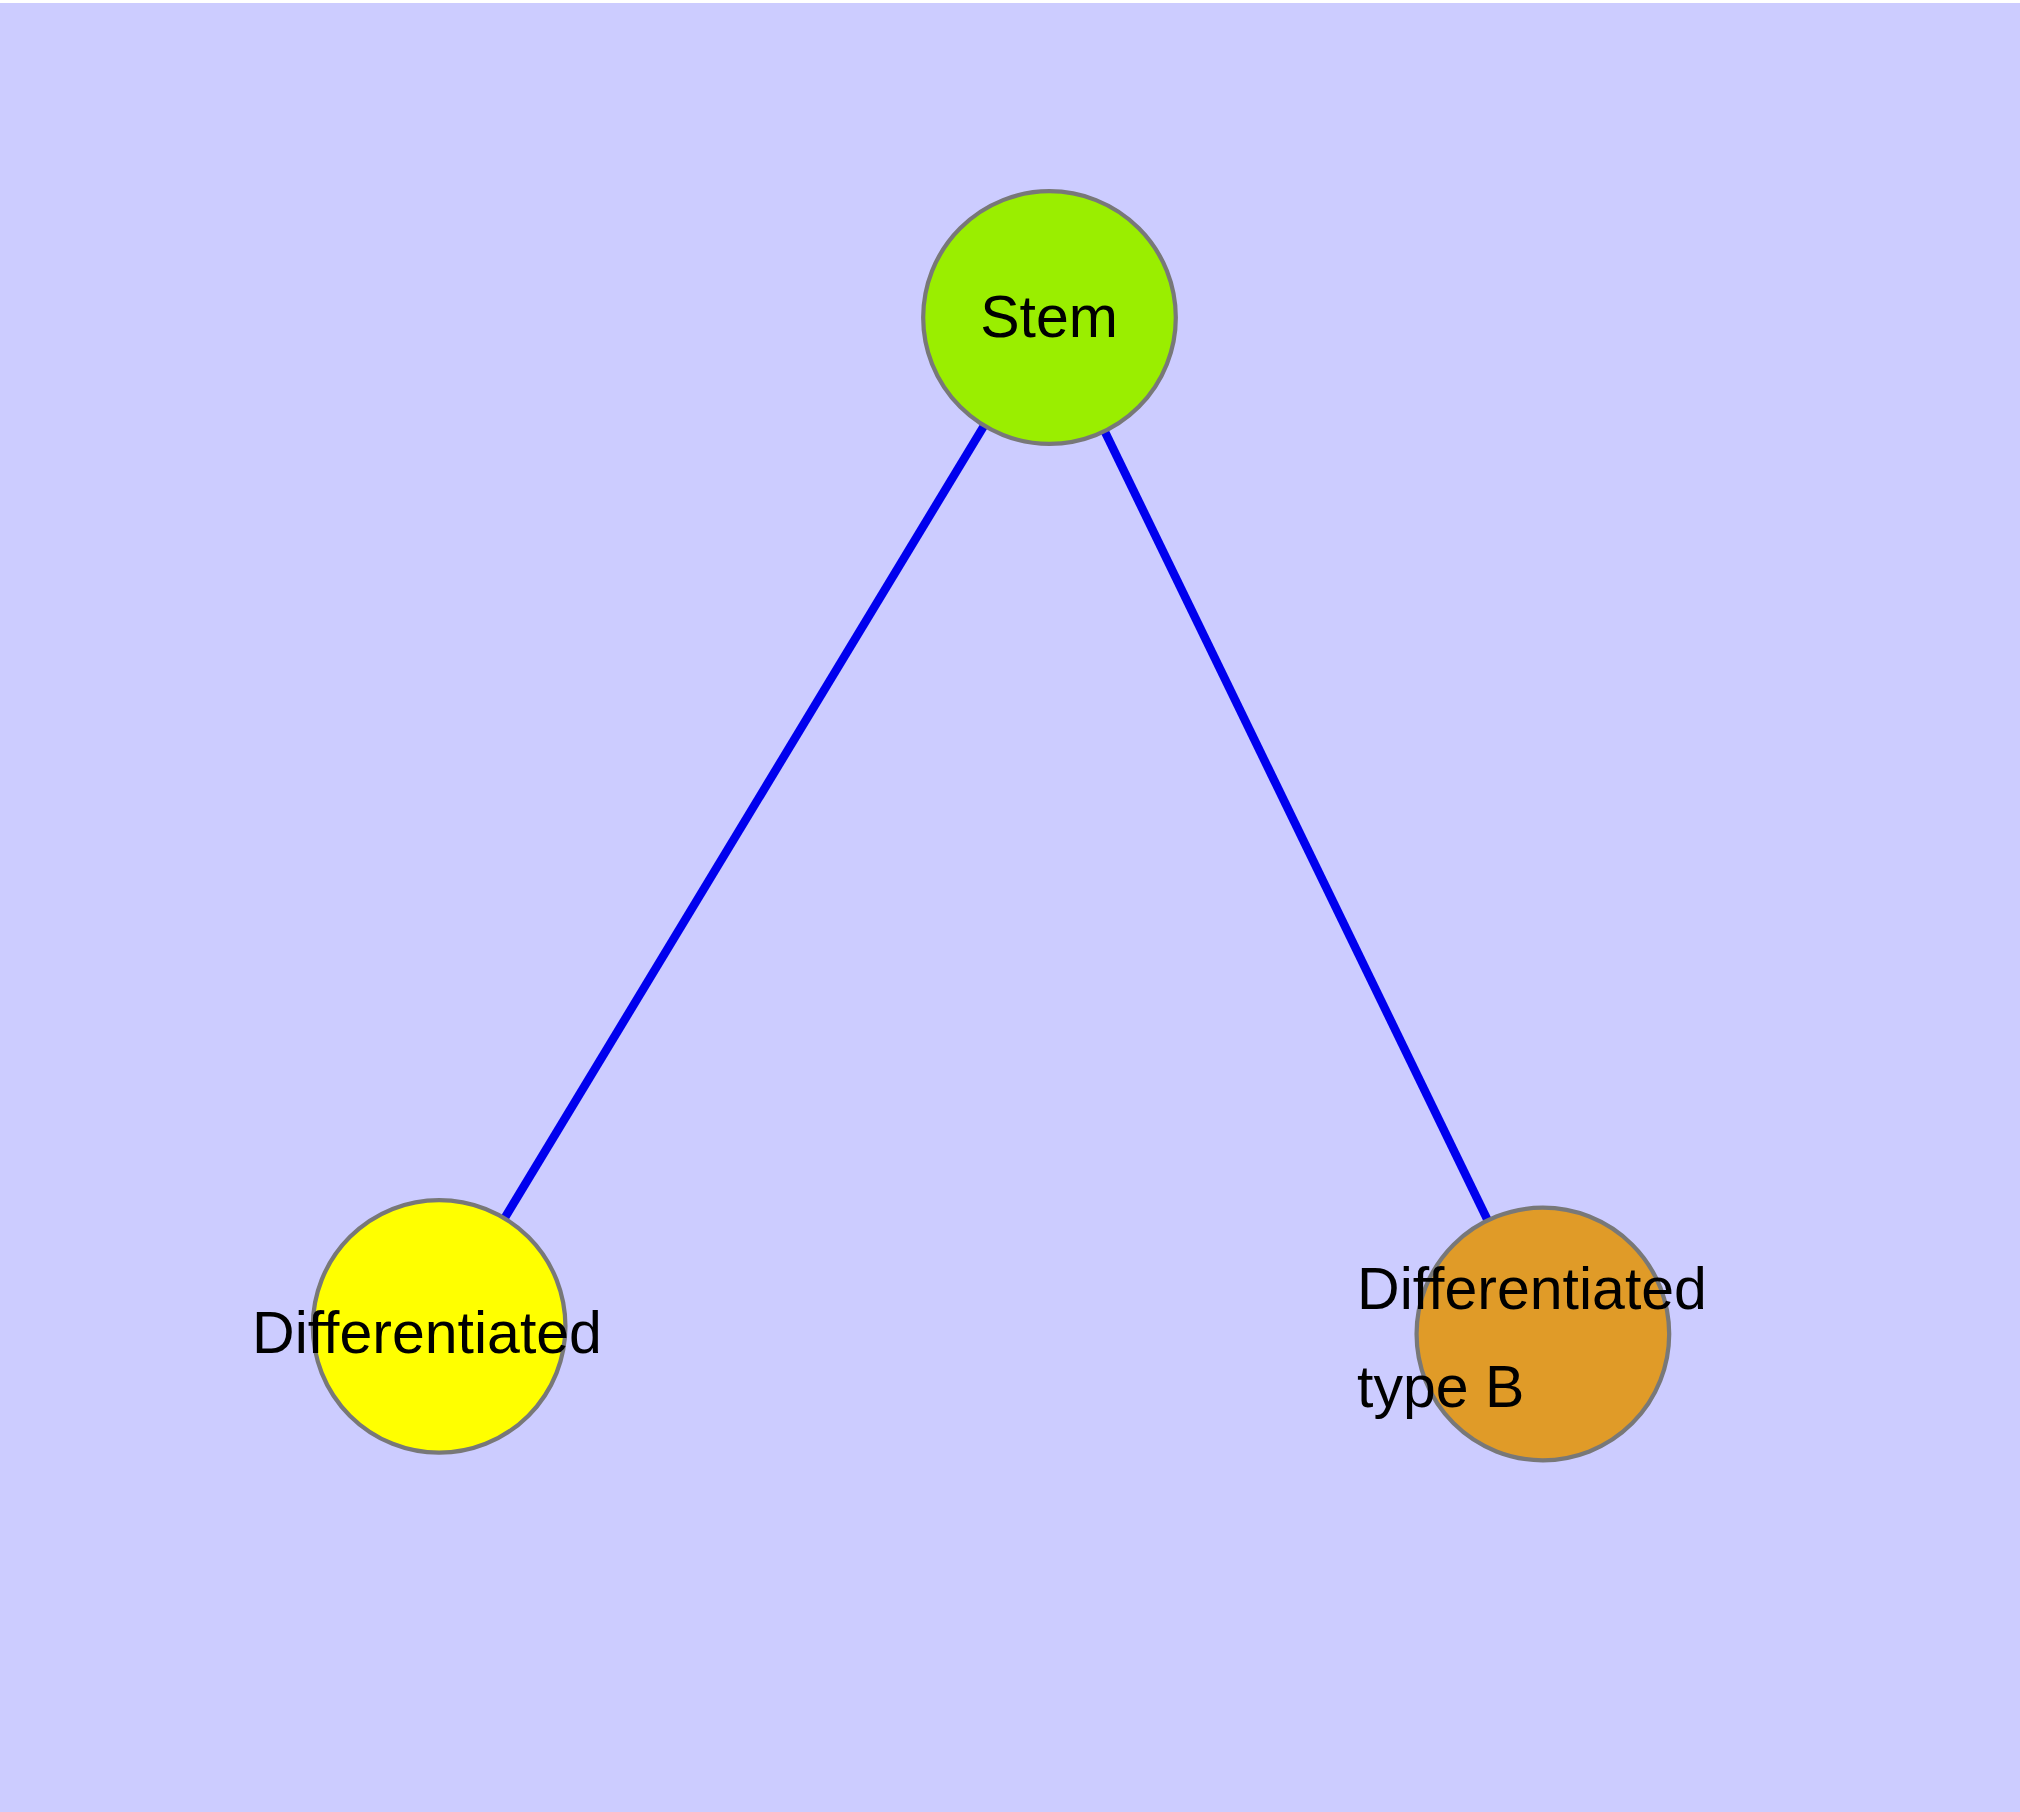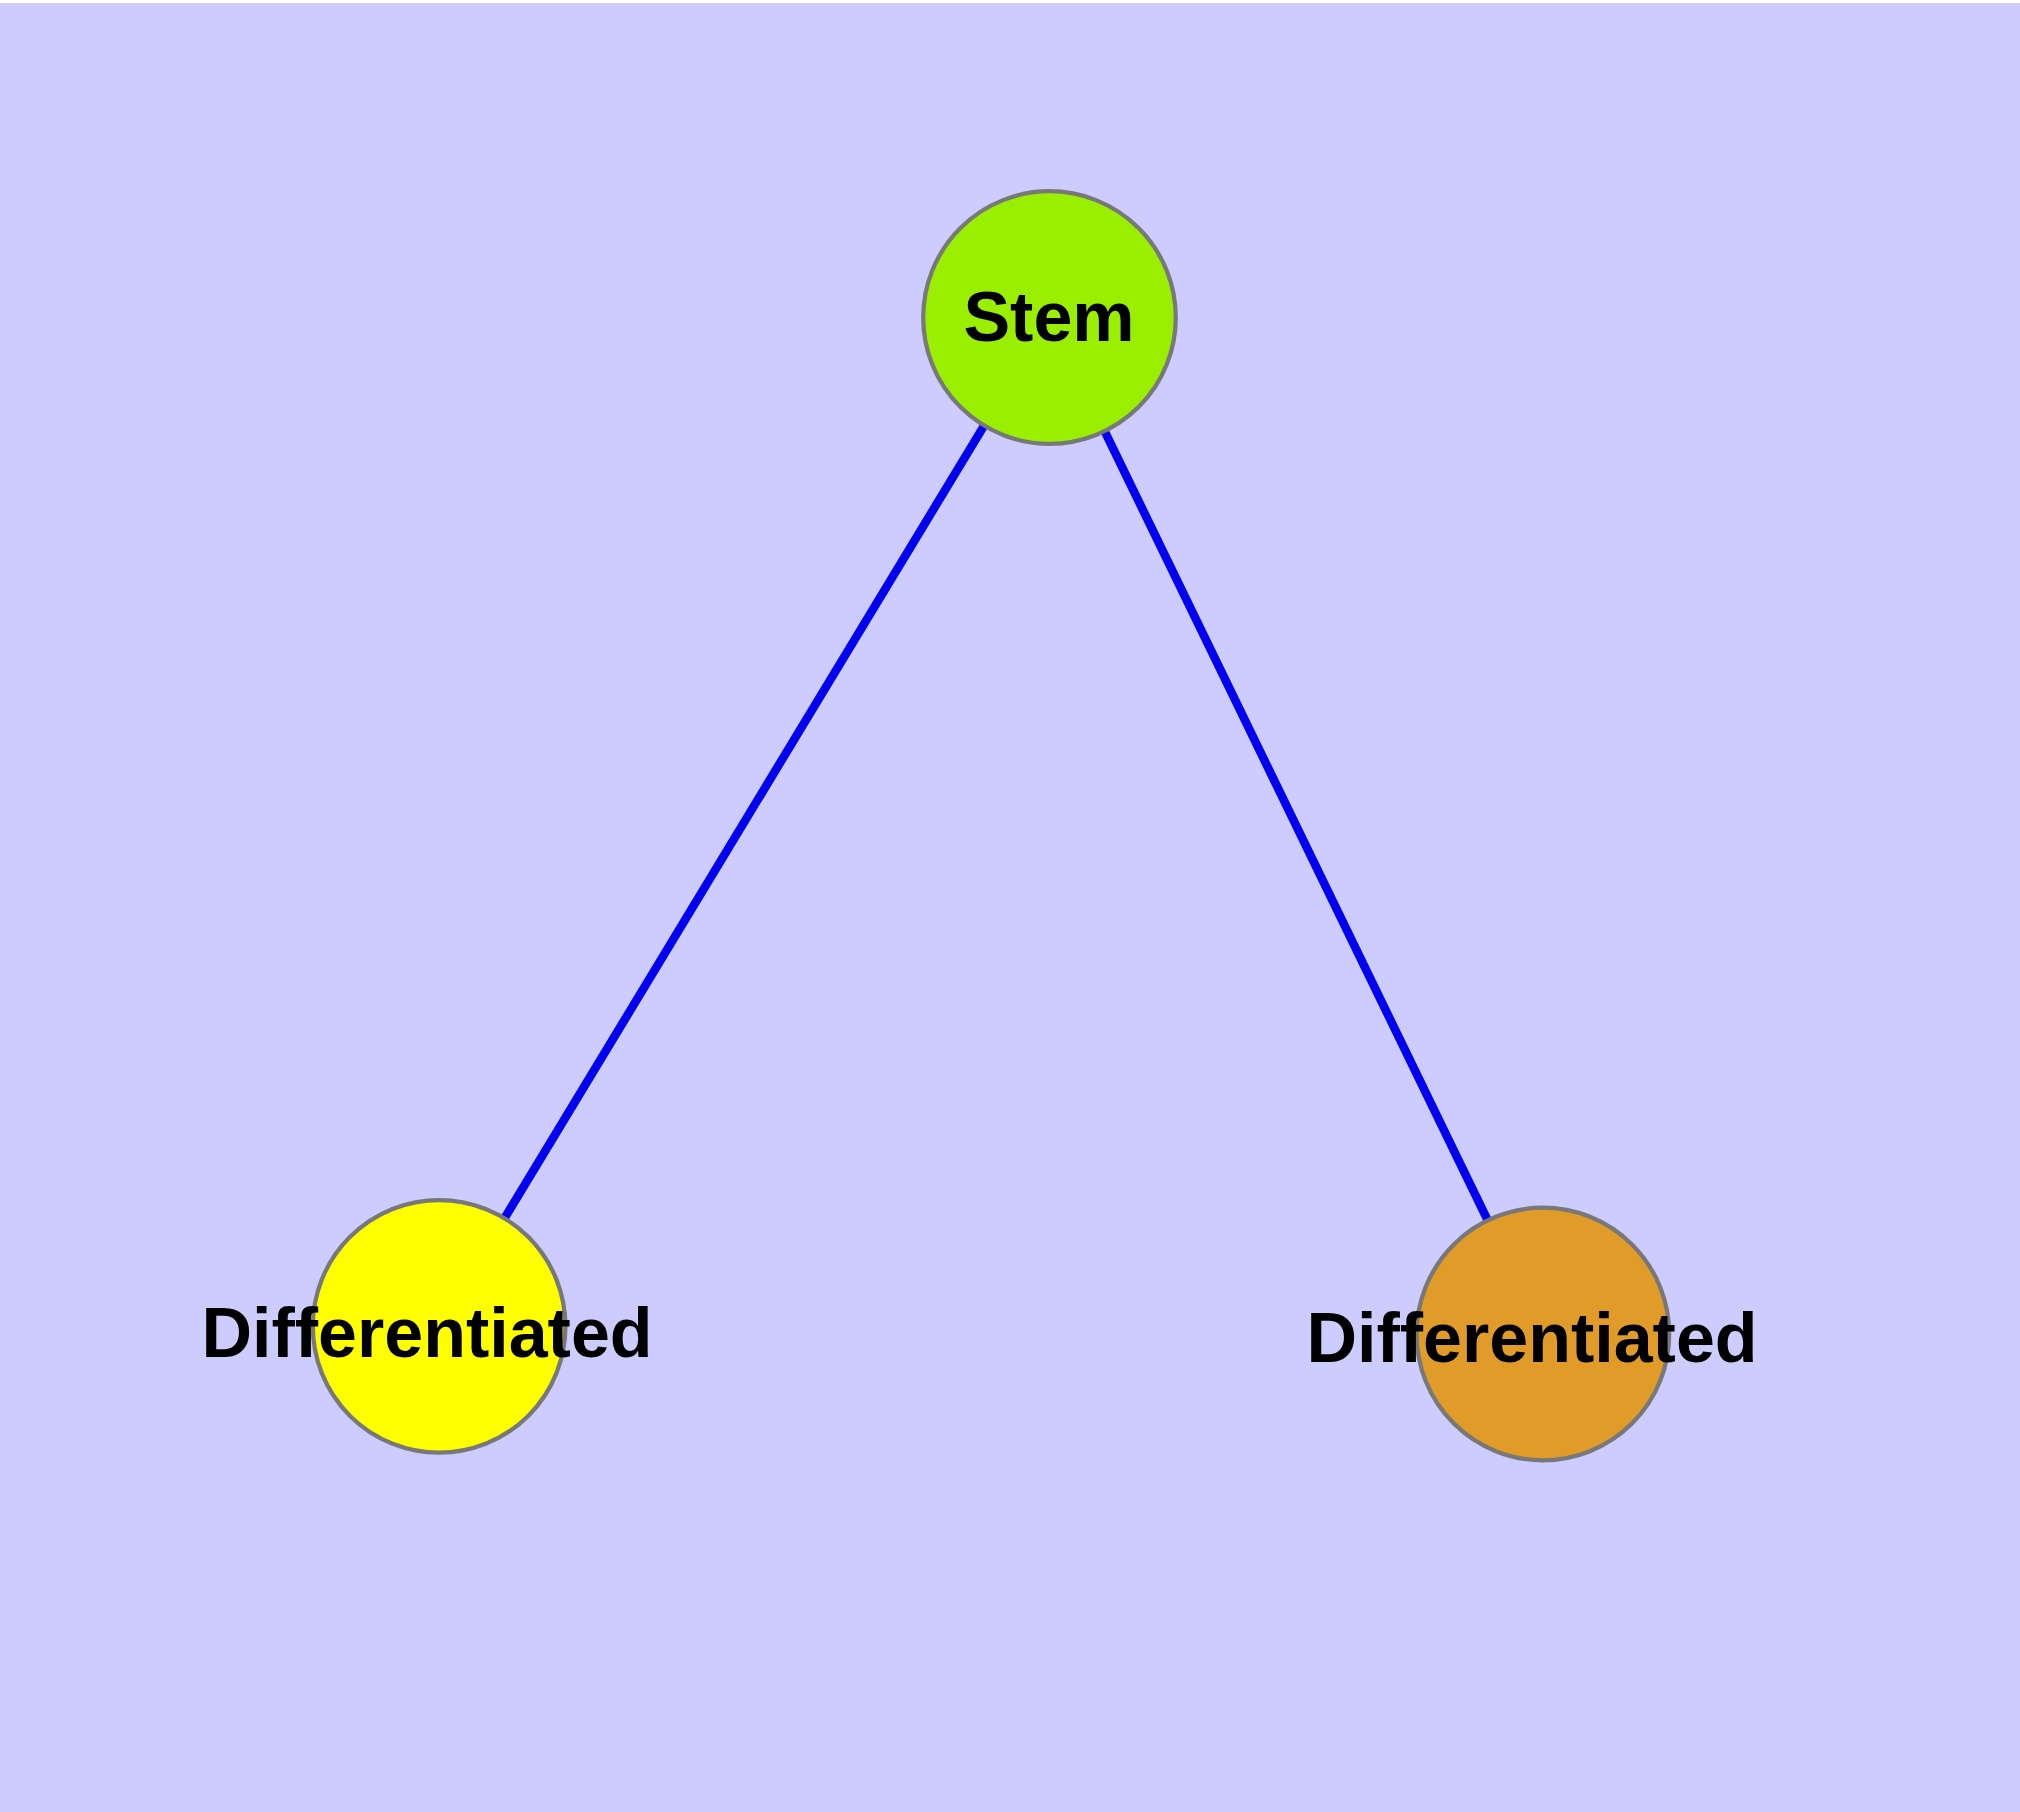--- a/index.html
+++ b/index.html
@@ -27,22 +27,22 @@
   .edge {
     stroke-width: 10px;
     fill: none;
   }
   .node-circle {
     stroke-width: 5px;
   }
   .node-label {
     position: absolute;
     transform: translate(-50%, -50%);
-    font-weight: bold;
-    font-size: 70px;
+    font-weight: normal;
+    font-size: 59px;
     line-height: 98px;
     white-space: nowrap;
     letter-spacing: 0px;
   }
 </style>
 </head>
 <body>
 
 <div class="canvas" style="background-color: rgb(204, 204, 255); color: rgb(0, 0, 0);">
 
@@ -60,16 +60,17 @@
   </svg>
 
   <div class="node-label" style="left:1049px; top:314px;">Stem</div>
 
   <div class="node-label" style="left:427px; top:1330px;">
     <div>Differentiated</div>
   </div>
 
   <div class="node-label" style="left:1532px; top:1335px;">
     <div>Differentiated</div>
+    <div>type B</div>
   </div>
 
 </div>
 
 
 </body></html>

